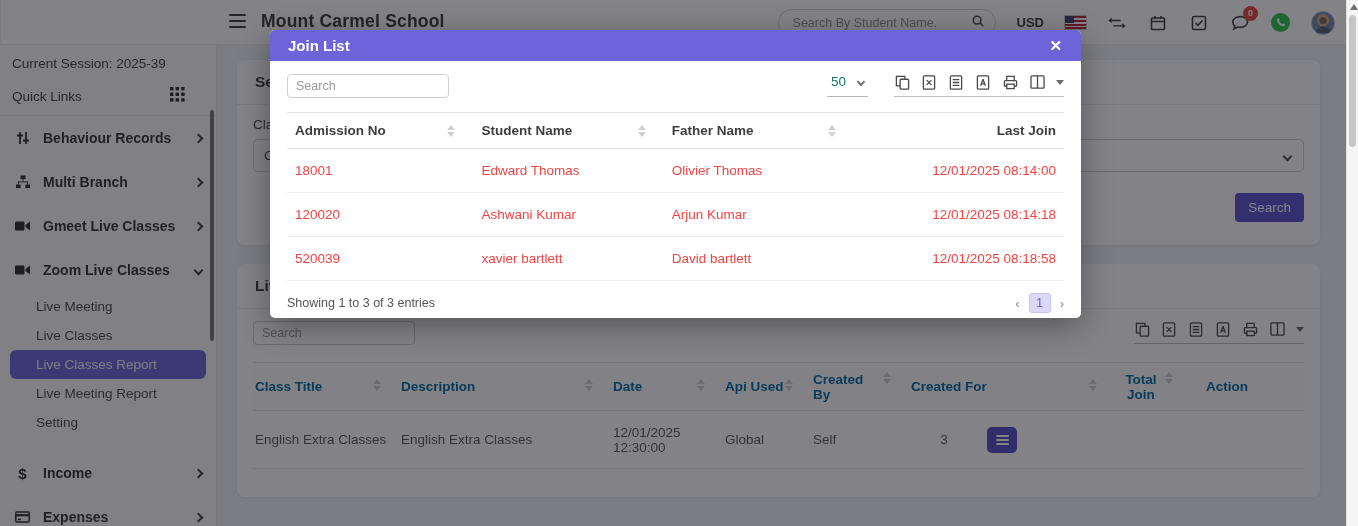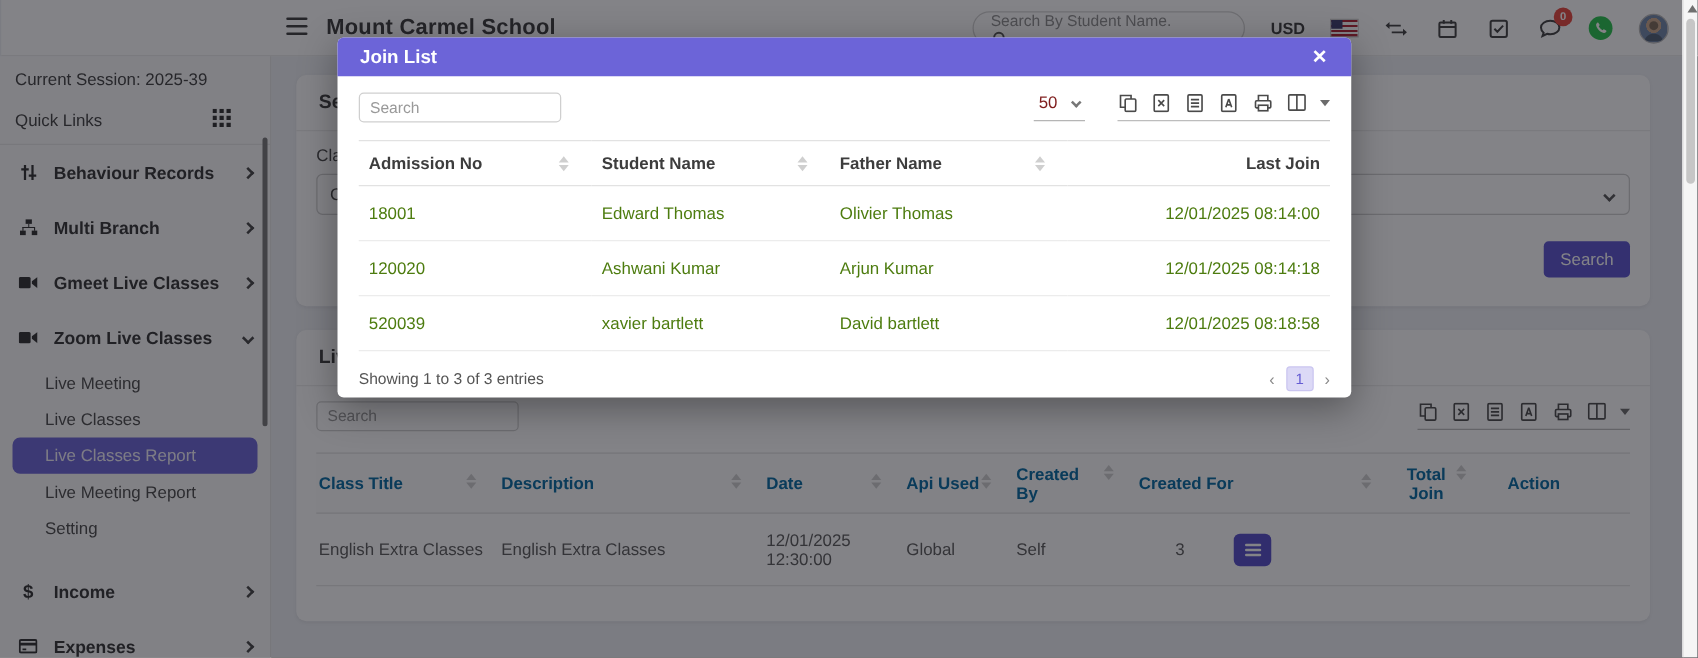--- a/index.html
+++ b/index.html
@@ -8,21 +8,21 @@
     position:relative; width:1358px; height:526px; overflow:hidden;
     background:#eef0f4; font-family:"Liberation Sans", sans-serif;
     -webkit-font-smoothing:antialiased;
   }
   
   .topbar { position:absolute; left:1px; top:0; width:1358px; height:45px; background:#ffffff; border-bottom:1px solid #ececec; z-index:1; }
   .hamburger { position:absolute; left:228px; top:14px; width:17px; height:15px; cursor:pointer; }
   .hamburger span { display:block; height:2.4px; background:#3c3c3c; margin-bottom:3.4px; border-radius:1px; }
   .topbar-title { position:absolute; left:260px; top:11px; font-size:17.5px; font-weight:700; color:#3a3a3a; letter-spacing:.2px; }
   .topbar-right { position:absolute; right:24px; top:0; height:45px; display:flex; align-items:center; gap:21px; }
-  .tb-search { display:flex; width:218px; height:27px; border:1px solid #d2d2d2; border-radius:14px; padding:0 10px 0 14px; background:#fff;flex-direction:column; }
+  .tb-search { display:flex; align-items:center; width:218px; height:27px; border:1px solid #d2d2d2; border-radius:14px; padding:0 10px 0 14px; background:#fff; }
   .tb-search input { flex:1; border:none; outline:none; font-size:12.5px; color:#555; background:transparent; font-family:inherit; }
   .tb-search input::placeholder { color:#8f8f8f; }
   .currency { font-size:13px; font-weight:700; color:#3c3c3c; cursor:pointer; }
   .flag { position:relative; width:21px; height:13px; background:repeating-linear-gradient(#b22234 0 1.9px, #fff 1.9px 3.8px); box-shadow:0 0 0 1px #d0d0d0; cursor:pointer; }
   .flag::before { content:""; position:absolute; left:0; top:0; width:9px; height:7px; background:#3c3b6e; }
   .tb-icon { position:relative; width:20px; height:20px; display:flex; align-items:center; justify-content:center; color:#3f3f3f; cursor:pointer; }
   .tb-icon svg { display:block; }
   .badge { position:absolute; top:-7px; right:-8px; min-width:15px; height:15px; border-radius:8px; background:#e8453c; color:#fff; font-size:9px; font-weight:700; display:flex; align-items:center; justify-content:center; padding:0 3px; }
   .wa-circle { width:19px; height:19px; border-radius:50%; background:#27c24c; display:flex; align-items:center; justify-content:center; cursor:pointer; }
   .avatar { width:24px; height:24px; border-radius:50%; background:radial-gradient(circle at 50% 38%, #caa78a 0 34%, #6f86a8 35% 100%); border:1px solid #b9b9b9; overflow:hidden; cursor:pointer; }
@@ -78,26 +78,26 @@
   .action-btn span { display:block; width:13px; height:2px; background:#fff; box-shadow:0 4px 0 #fff, 0 -4px 0 #fff; border-radius:1px; }
 
   
   .overlay { position:absolute; left:0; top:0; width:1346px; height:526px; background:rgba(18,18,24,.52); z-index:40; }
   .modal { position:absolute; left:270px; top:30px; width:811px; height:288px; background:#fff; border-radius:5px; box-shadow:0 8px 30px rgba(0,0,0,.35); z-index:50; }
   .modal-header { height:31px; background:#6c64d8; border-radius:5px 5px 0 0; display:flex; align-items:center; justify-content:space-between; padding:0 19px 0 18px; }
   .modal-title { color:#fff; font-size:15px; font-weight:700; }
   .modal-close { color:#fff; font-size:15px; font-weight:700; cursor:pointer; line-height:1; }
   .modal-body { padding:13px 17px 0 17px; }
   .m-controls { display:flex; align-items:center; gap:26px; }
-  .len-select { display:flex; align-items:center; gap:12px; padding:0 4px 7px 4px; border-bottom:1px solid #b5b5b5; font-size:13.5px; color:#7f1d1d; cursor:pointer; }
+  .len-select { display:flex; align-items:center; gap:12px; padding:0 4px 7px 4px; border-bottom:1px solid #b5b5b5; font-size:13.5px; color:#0f766e; cursor:pointer; }
   .len-select .chev { border-color:#777; width:6px; height:6px; }
   .mtable { width:100%; border-collapse:collapse; margin-top:14px; table-layout:fixed; }
   .mtable th { border-top:1px solid #e2e2e2; border-bottom:1px solid #e2e2e2; font-size:13.5px; font-weight:700; color:#3d3d3d; text-align:left; padding:10px 8px; }
   .mtable th .th-flex { display:flex; align-items:center; }
-  .mtable td { border-bottom:1px solid #ececec; font-size:13.5px; color:#4d7c0f; padding:14px 8px; }
+  .mtable td { border-bottom:1px solid #ececec; font-size:13.5px; color:#ef4444; padding:14px 8px; }
   .m0{width:24%;} .m1{width:24.5%;} .m2{width:24.5%;} .m3{width:27%;}
   .tright { text-align:right !important; }
   .m-footer { display:flex; justify-content:space-between; align-items:center; margin-top:12px; }
   .m-info { font-size:12.5px; color:#555; }
   .pager { display:flex; align-items:center; gap:9px; }
   .pg-arrow { color:#8a8a8a; font-size:13px; cursor:pointer; }
   .pg-num { min-width:22px; height:20px; background:#dcd9f6; border:1px solid #cac5f0; border-radius:3px; color:#655cd3; font-size:12px; display:flex; align-items:center; justify-content:center; cursor:pointer; }
 
   
   .v-scrollbar { position:absolute; left:1346px; top:0; width:12px; height:526px; background:#f5f5f5; border-left:1px solid #e2e2e2; z-index:60; }

